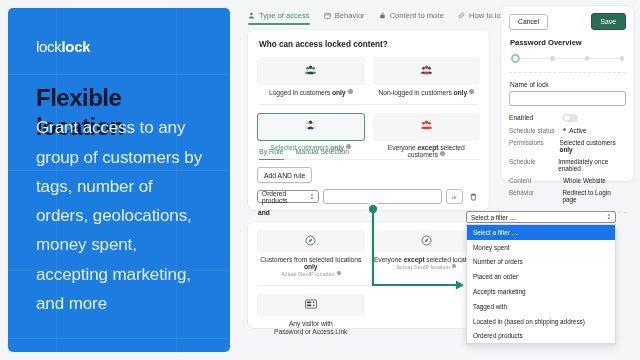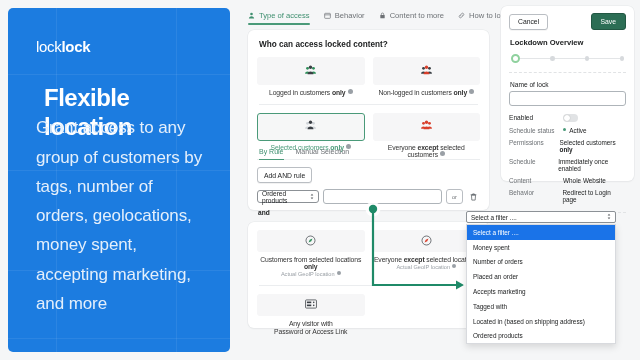--- a/index.html
+++ b/index.html
@@ -17,22 +17,22 @@
     position:absolute;left:8px;top:8px;width:222px;height:344px;
     background:#1c7ce0;border-radius:5px;
     box-sizing:border-box;padding:30px 28px 0 28px;
     overflow:hidden;
   }
   .promo .grid-v{position:absolute;top:0;bottom:0;width:1px;background:rgba(255,255,255,.07);}
   .promo .grid-h{position:absolute;left:0;right:0;height:1px;background:rgba(255,255,255,.07);}
   .logo{color:#fff;font-size:15px;letter-spacing:-.3px;font-weight:300;margin-bottom:28px;}
   .logo b{font-weight:700;}
   .promo-title{
-    color:#ffffff;font-size:24px;line-height:1.22;font-weight:700;letter-spacing:-.5px;
-    margin:0 0 0 8px;
+    color:#0f172a;font-size:24px;line-height:1.22;font-weight:700;letter-spacing:-.5px;
+    margin:0 0 0 0;
   }
   .promo-body{
     position:absolute;left:28px;right:22px;bottom:34px;
     color:#e4effb;font-size:17px;line-height:1.72;letter-spacing:-.1px;font-weight:400;
   }
 
   
   .main{position:absolute;left:240px;top:0;width:253px;height:360px;}
   .tabs{display:flex;align-items:center;gap:14px;padding:11px 4px 0 8px;}
   .tab{display:flex;align-items:center;gap:4px;font-size:7.6px;color:#6d7175;white-space:nowrap;padding-bottom:5px;position:relative;}
@@ -369,21 +369,21 @@
       </div>
     </div>
   </div>
 
   <div class="side">
     <div class="side-actions">
       <div class="btn-cancel">Cancel</div>
       <div class="btn-save">Save</div>
     </div>
 
-    <div class="side-title">Lockdown Overview</div>
+    <div class="side-title">Password Overview</div>
 
     <div class="stepper">
       <div class="step first"></div>
       <div class="step-line"></div>
       <div class="step"></div>
       <div class="step-line"></div>
       <div class="step"></div>
       <div class="step-line"></div>
       <div class="step"></div>
     </div>

